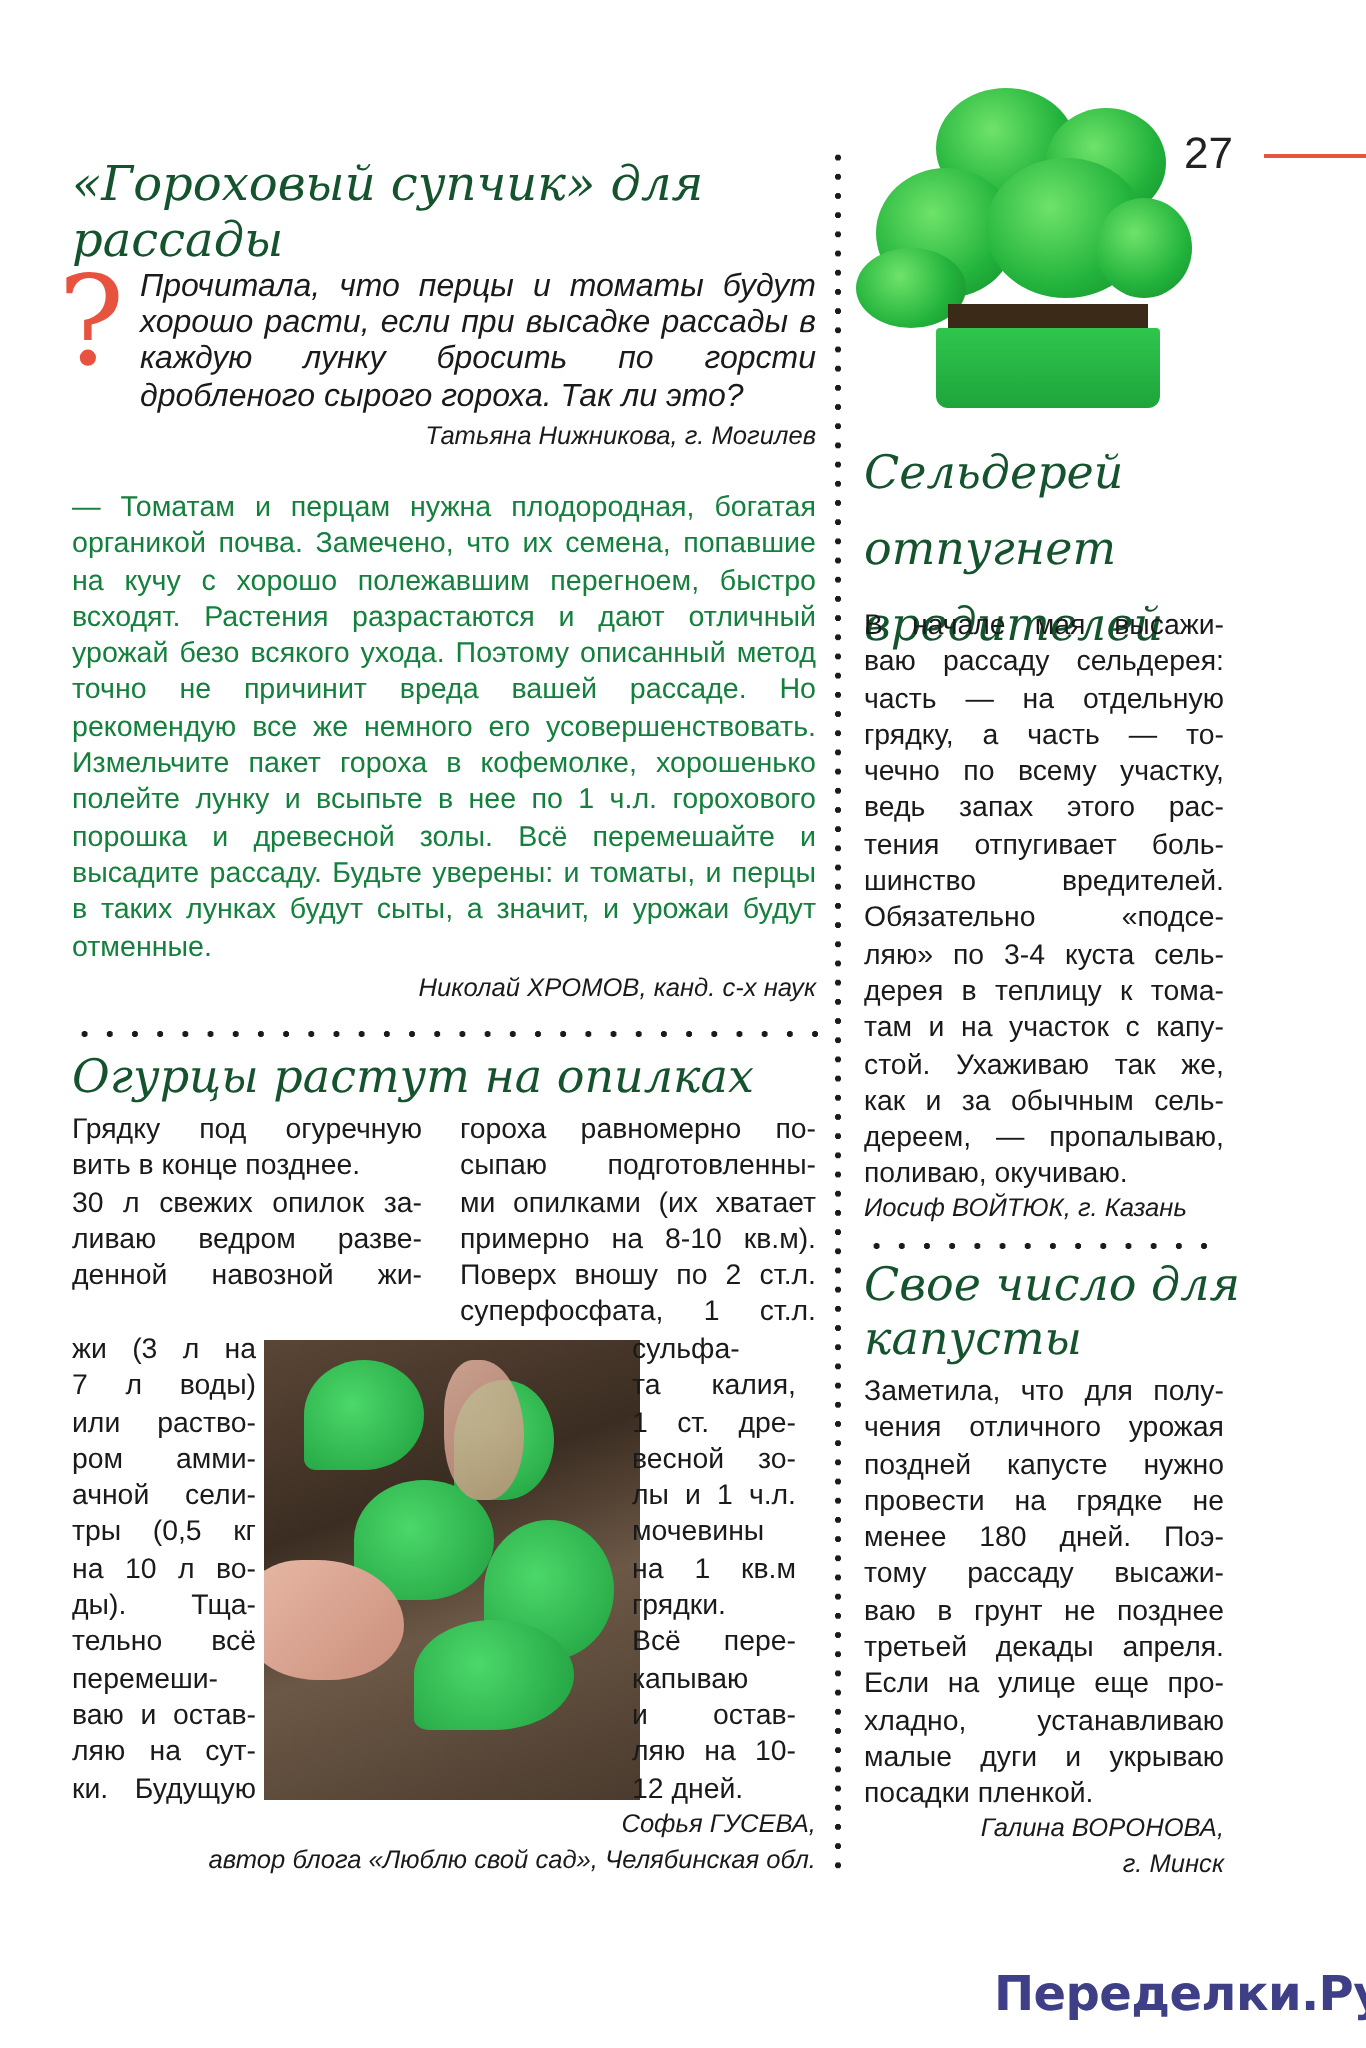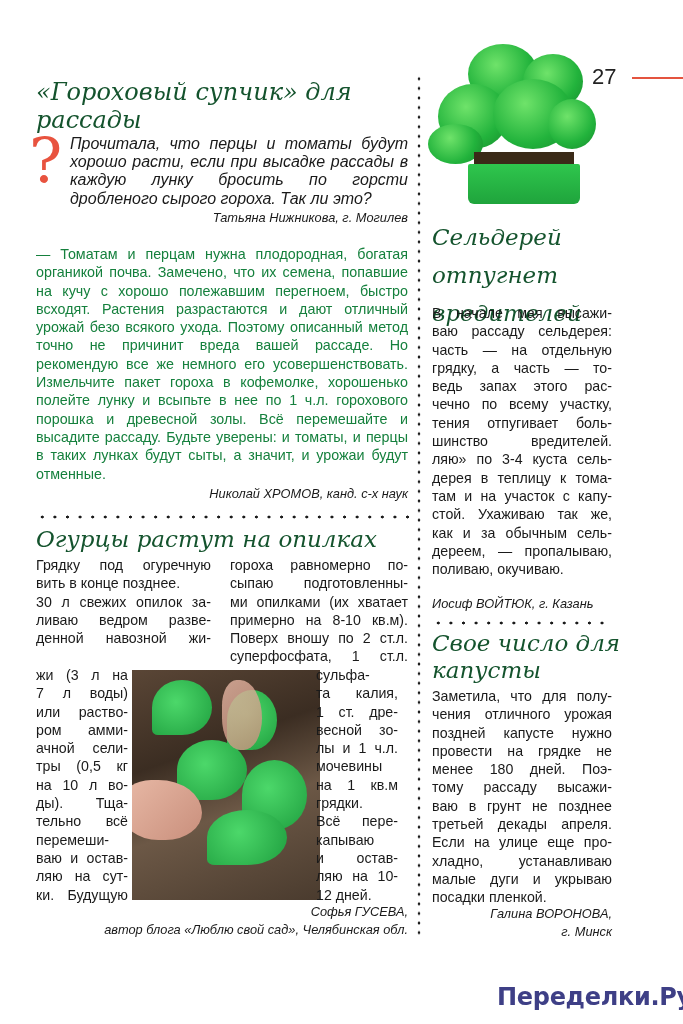--- a/index.html
+++ b/index.html
@@ -147,24 +147,25 @@
     <div class="clump" style="left:0px; top:80px; width:55px; height:40px;"></div>
     <div class="soil"></div>
     <div class="pot"></div>
   </div>
   <h2 class="title t3">Сельдерей отпугнет вредителей</h2>
   <div class="col-right celery-text">
     <div class="just">В начале мая высажи-</div>
     <div class="just">ваю рассаду сельдерея:</div>
     <div class="just">часть — на отдельную</div>
     <div class="just">грядку, а часть — то-</div>
+    <div class="just">чечно по всему участку,</div>
     <div class="just">ведь запах этого рас-</div>
-    <div class="just">чечно по всему участку,</div>
     <div class="just">тения отпугивает боль-</div>
     <div class="just">шинство вредителей.</div>
+    <div class="just">Обязательно «подсе-</div>
     <div class="just">ляю» по 3-4 куста сель-</div>
     <div class="just">дерея в теплицу к тома-</div>
     <div class="just">там и на участок с капу-</div>
     <div class="just">стой. Ухаживаю так же,</div>
     <div class="just">как и за обычным сель-</div>
     <div class="just">дереем, — пропалываю,</div>
     <div>поливаю, окучиваю.</div>
   </div>
   <div class="sig" style="left:432px; top:596px; width:180px; text-align:left;">Иосиф ВОЙТЮК, г. Казань</div>
 </section>

